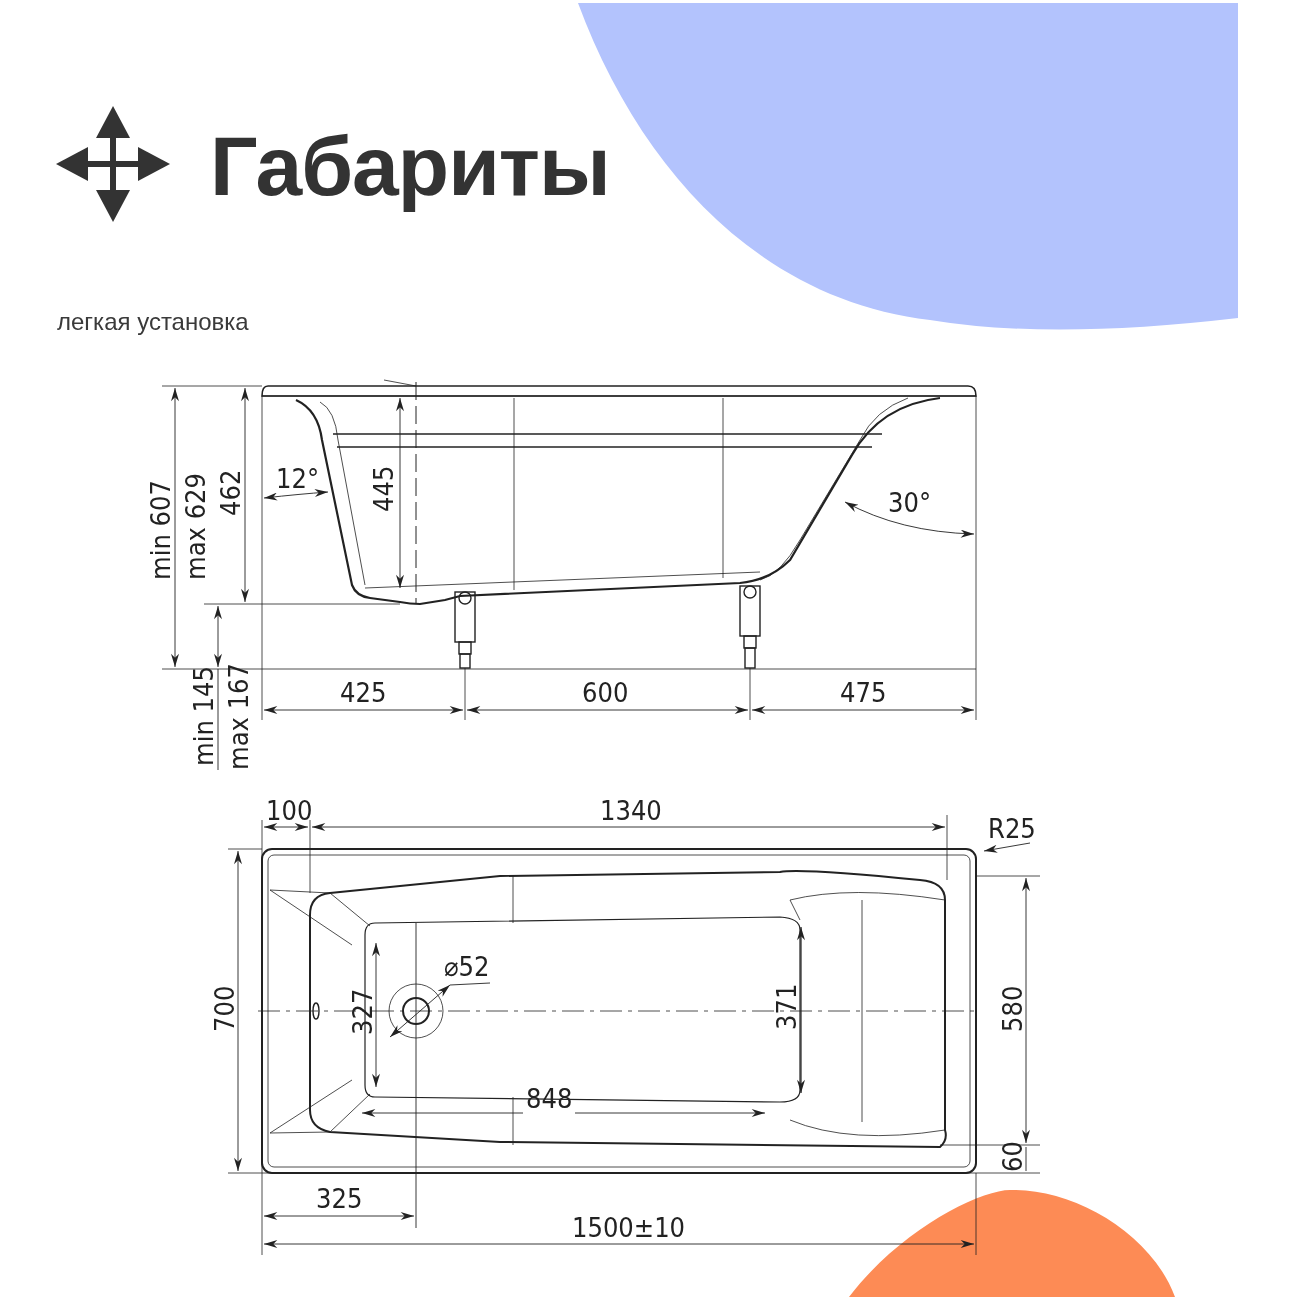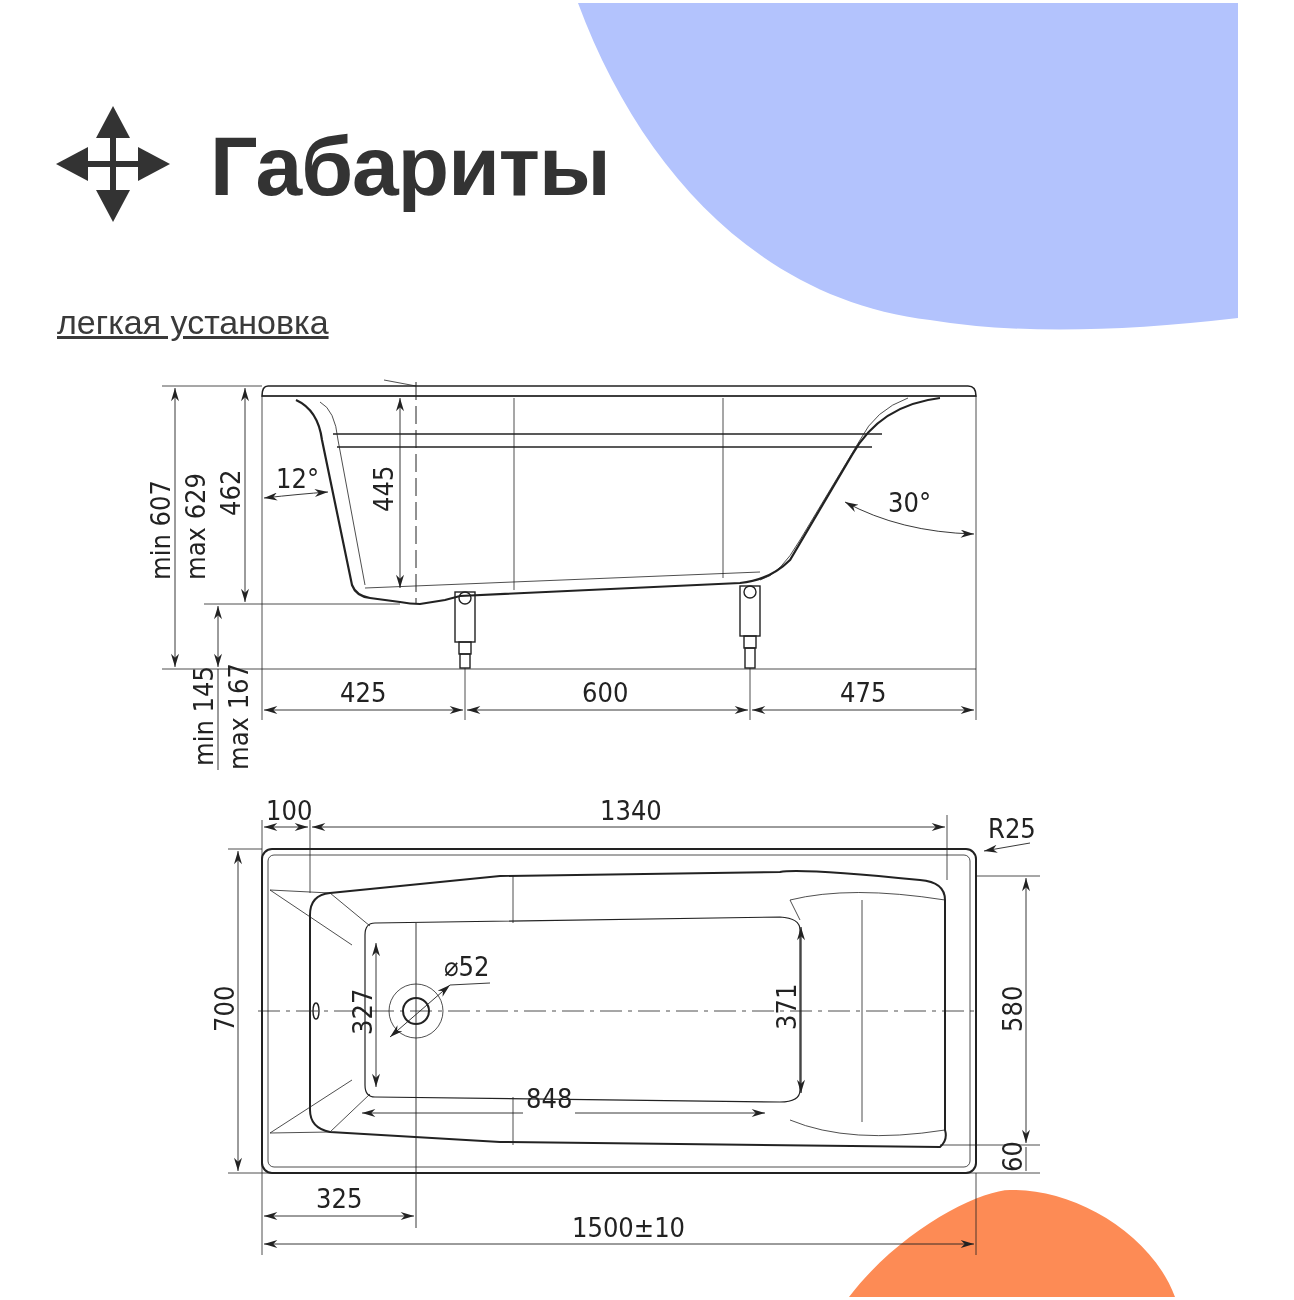--- a/index.html
+++ b/index.html
@@ -2,21 +2,21 @@
 <html><head>
 <meta charset="utf-8">
 <style>
   html, body { margin: 0; padding: 0; background: #ffffff; }
   body { width: 1294px; height: 1300px; position: relative; overflow: hidden; font-family: "Liberation Sans", "DejaVu Sans", sans-serif; }
   .deco-blue { position: absolute; left: 0; top: 0; width: 1294px; height: 1300px; pointer-events: none; }
   .header { position: absolute; left: 0; top: 0; width: 700px; height: 360px; text-align: right; }
   .title-icon { position: absolute; left: 56px; top: 106px; width: 114px; height: 116px; }
   .title { position: absolute; left: 210px; top: 118px; margin: 0; font-size: 84px; font-weight: 700; color: #333333; letter-spacing: -1px; line-height: 96px; }
   .subtitle { position: absolute; left: 57px; top: 253px; margin: 0; font-size: 34px; font-weight: 700; color: #3a3a3a; line-height: 44px; }
-  .tagline { position: absolute; left: 57px; top: 300px; margin: 0; font-size: 34px; font-weight: 400; color: #3a3a3a; line-height: 44px; text-decoration: underline; }
+  .tagline { position: absolute; left: 57px; top: 300px; margin: 0; font-size: 24px; font-weight: 400; color: #3a3a3a; line-height: 44px; }
   .drawing { position: absolute; left: 0; top: 0; width: 1294px; height: 1300px; }
   .dim { font-family: "DejaVu Sans", sans-serif; font-size: 27px; fill: #222; font-stretch: condensed; }
 </style>
 </head>
 <body>
 
 <svg class="deco-blue" viewBox="0 0 1294 1300" xmlns="http://www.w3.org/2000/svg">
   <path d="M578 3 C 640 170, 760 300, 930 320 Q 1050 340 1238 318 L 1238 3 Z" fill="#b3c3fd"></path>
   <path d="M849 1297 C 900 1230, 980 1190, 1010 1190 C 1070 1188, 1150 1230, 1175 1297 Z" fill="#fd8b55"></path>
 </svg>

